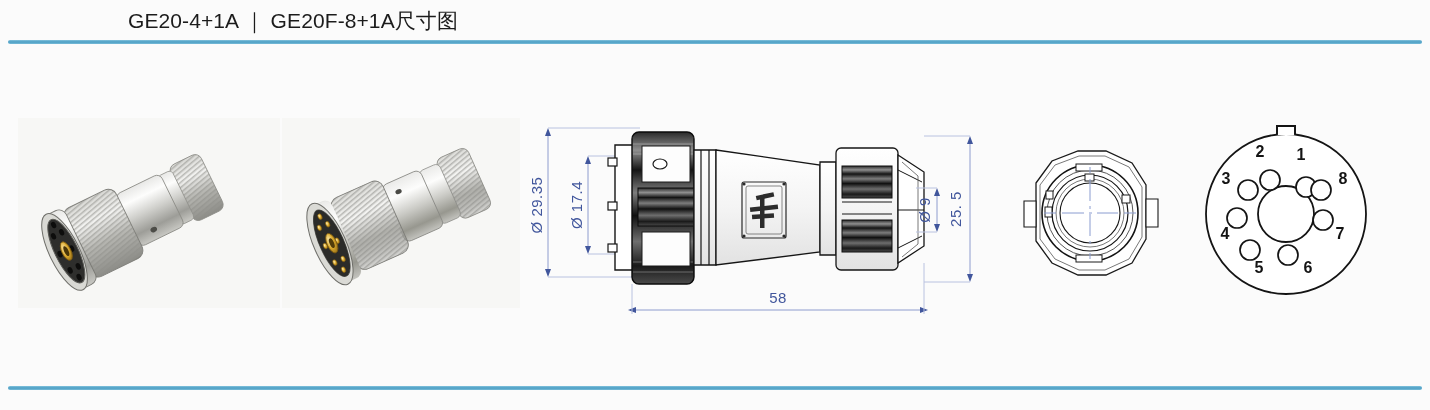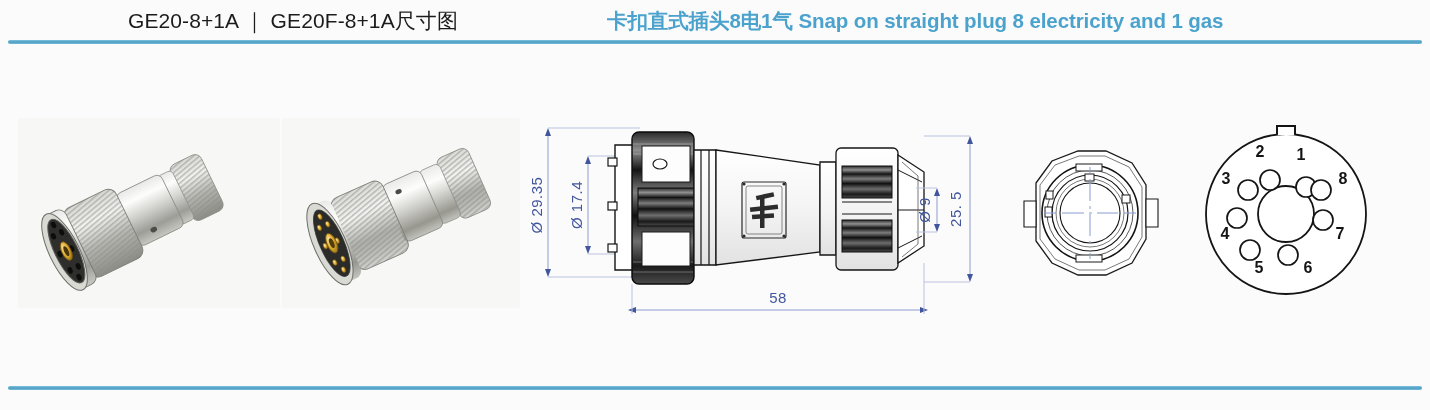--- a/index.html
+++ b/index.html
@@ -71,22 +71,21 @@
     font-size: 16px;
     font-weight: bold;
   }
 </style>
 </head>
 <body>
 
 <div class="page">
 
   <div class="header">
-    <div class="title-left">GE20-8+1A ｜ GE20F-8+1A尺寸图</div>
-    <div class="title-right">卡扣直式插头8电1气 Snap on straight plug 8 electricity and 1 gas</div>
+    <div class="title-left">GE20-4+1A ｜ GE20F-8+1A尺寸图</div>
   </div>
   <div class="rule rule-top"></div>
   <div class="rule rule-bottom"></div>
 
   <div class="photo" style="left:18px; top:118px; width:262px; height:190px;">
     <svg width="262" height="190" viewBox="0 0 262 190">
       <defs>
         <linearGradient id="mtl1" x1="0" y1="0" x2="0" y2="1">
           <stop offset="0" stop-color="#e8e8e6"></stop>
           <stop offset="0.22" stop-color="#fdfdfc"></stop>

